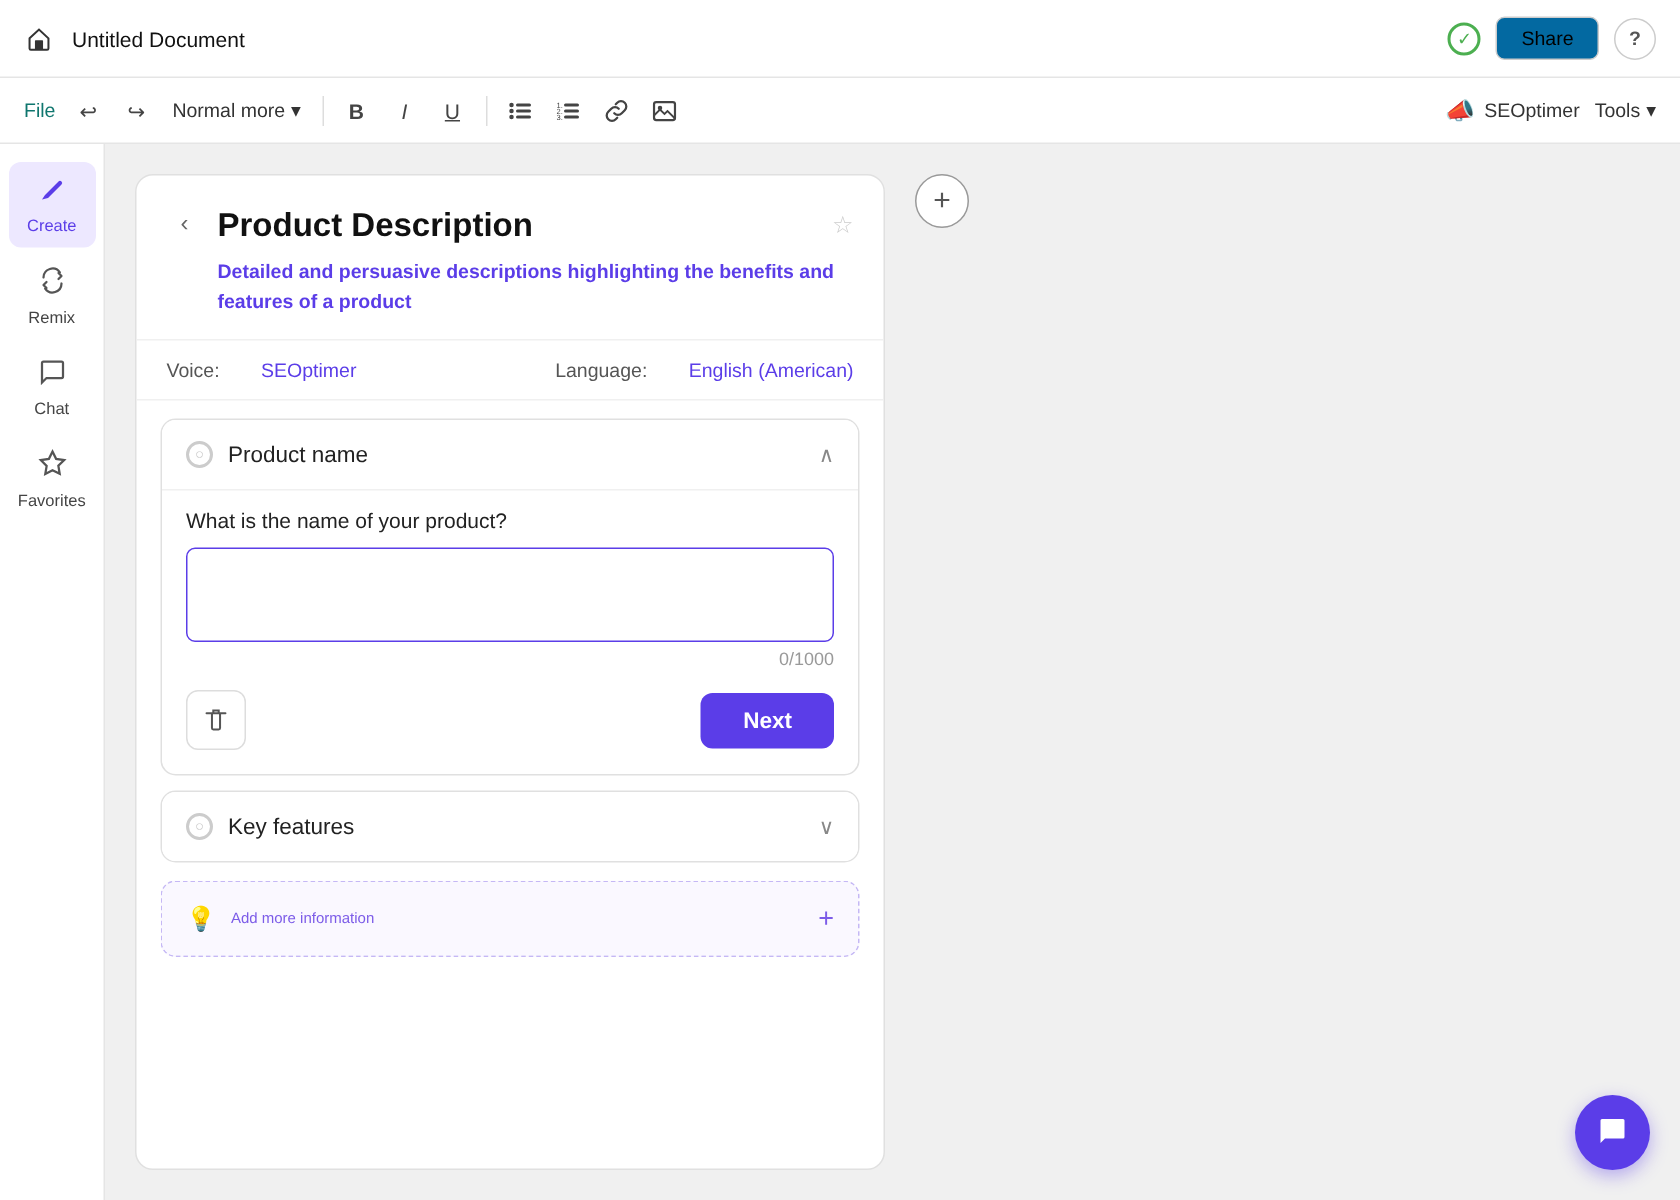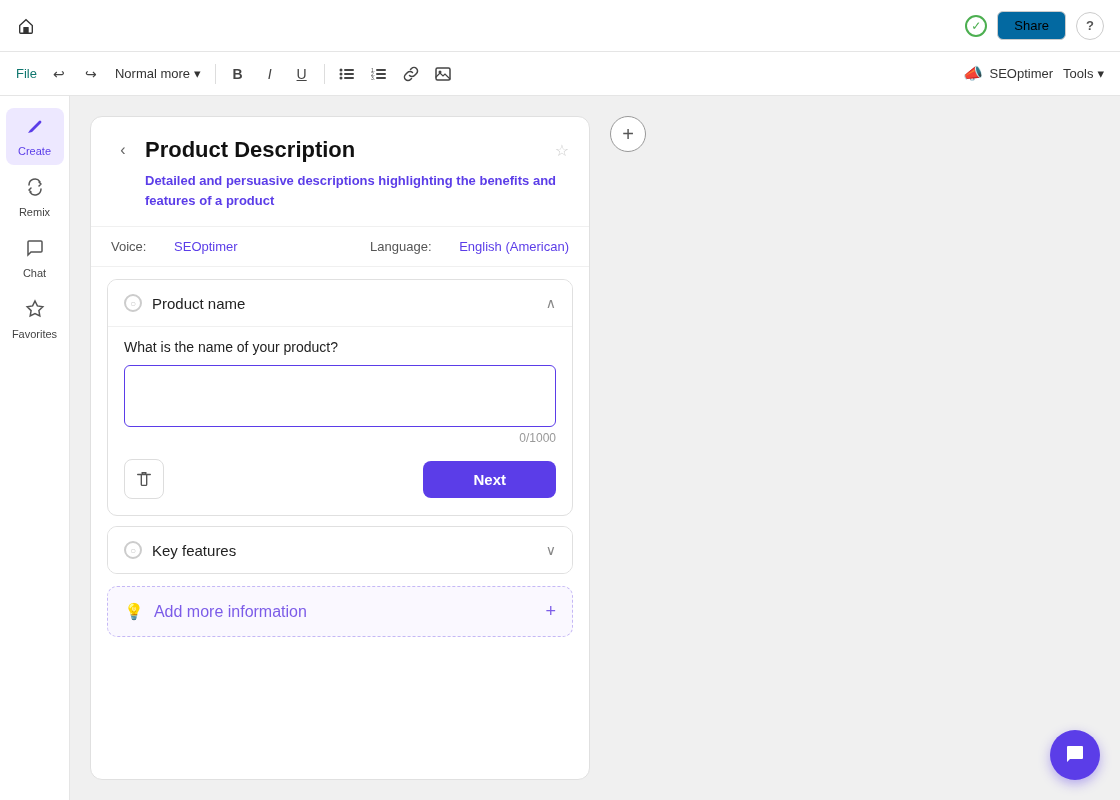--- a/index.html
+++ b/index.html
@@ -154,21 +154,21 @@
       display: flex; align-items: center; justify-content: space-between;
       margin-top: 14px;
     }
     .delete-btn {
       width: 40px; height: 40px; border-radius: 8px;
       border: 1px solid #ddd; background: #fff;
       display: flex; align-items: center; justify-content: center;
       cursor: pointer; font-size: 16px; color: #555;
     }
     .next-btn {
-      padding: 10px 50px; background: #5b3de8; color: #fff;
+      padding: 10px 28px; background: #5b3de8; color: #fff;
       border: none; border-radius: 8px; font-size: 15px; font-weight: 600;
       cursor: pointer;
     }
 
     
     .form-section-collapsed {
       margin: 10px 16px 0 16px;
       border: 1px solid #e0e0e0; border-radius: 10px;
       overflow: hidden;
     }
@@ -176,21 +176,21 @@
     
     .add-more-section {
       margin: 12px 16px 0 16px;
       border: 1px dashed #c5b8f5; border-radius: 10px;
       padding: 14px 16px; display: flex; align-items: center;
       justify-content: space-between; cursor: pointer;
       background: #faf8ff;
     }
     .add-more-left { display: flex; align-items: center; gap: 10px; }
     .add-more-icon { font-size: 16px; color: #7c5ce8; }
-    .add-more-label { font-size: 16px; color: #7c5ce8; font-weight: 500; }
+    .add-more-label { font-size: 10px; color: #7c5ce8; font-weight: 500; }
     .add-more-plus { font-size: 18px; color: #7c5ce8; }
 
     
     .right-add-area {
       flex: 1; display: flex; align-items: flex-start; justify-content: flex-start;
       padding: 20px 20px;
     }
     .add-block-btn {
       width: 36px; height: 36px; border-radius: 50%;
       border: 1.5px solid #999; background: #fff;
@@ -210,20 +210,21 @@
 </head>
 <body>
 
 <div class="topbar">
   <div class="topbar-home-icon">
     <svg width="18" height="18" viewBox="0 0 20 20" fill="none">
       <path d="M3 9.5L10 3l7 6.5V17a1 1 0 01-1 1H4a1 1 0 01-1-1V9.5z" stroke="#333" stroke-width="1.5" fill="none"></path>
       <rect x="7" y="11" width="6" height="7" rx="0.5" fill="#333"></rect>
     </svg>
   </div>
+  <span class="topbar-title">Untitled Document</span>
   <div class="topbar-right">
     <div class="topbar-check">✓</div>
     <button class="share-btn">Share</button>
     <button class="help-btn">?</button>
   </div>
 </div>
 
 <div class="toolbar">
   <span class="toolbar-file">File</span>
   <button class="toolbar-btn">↩</button>

